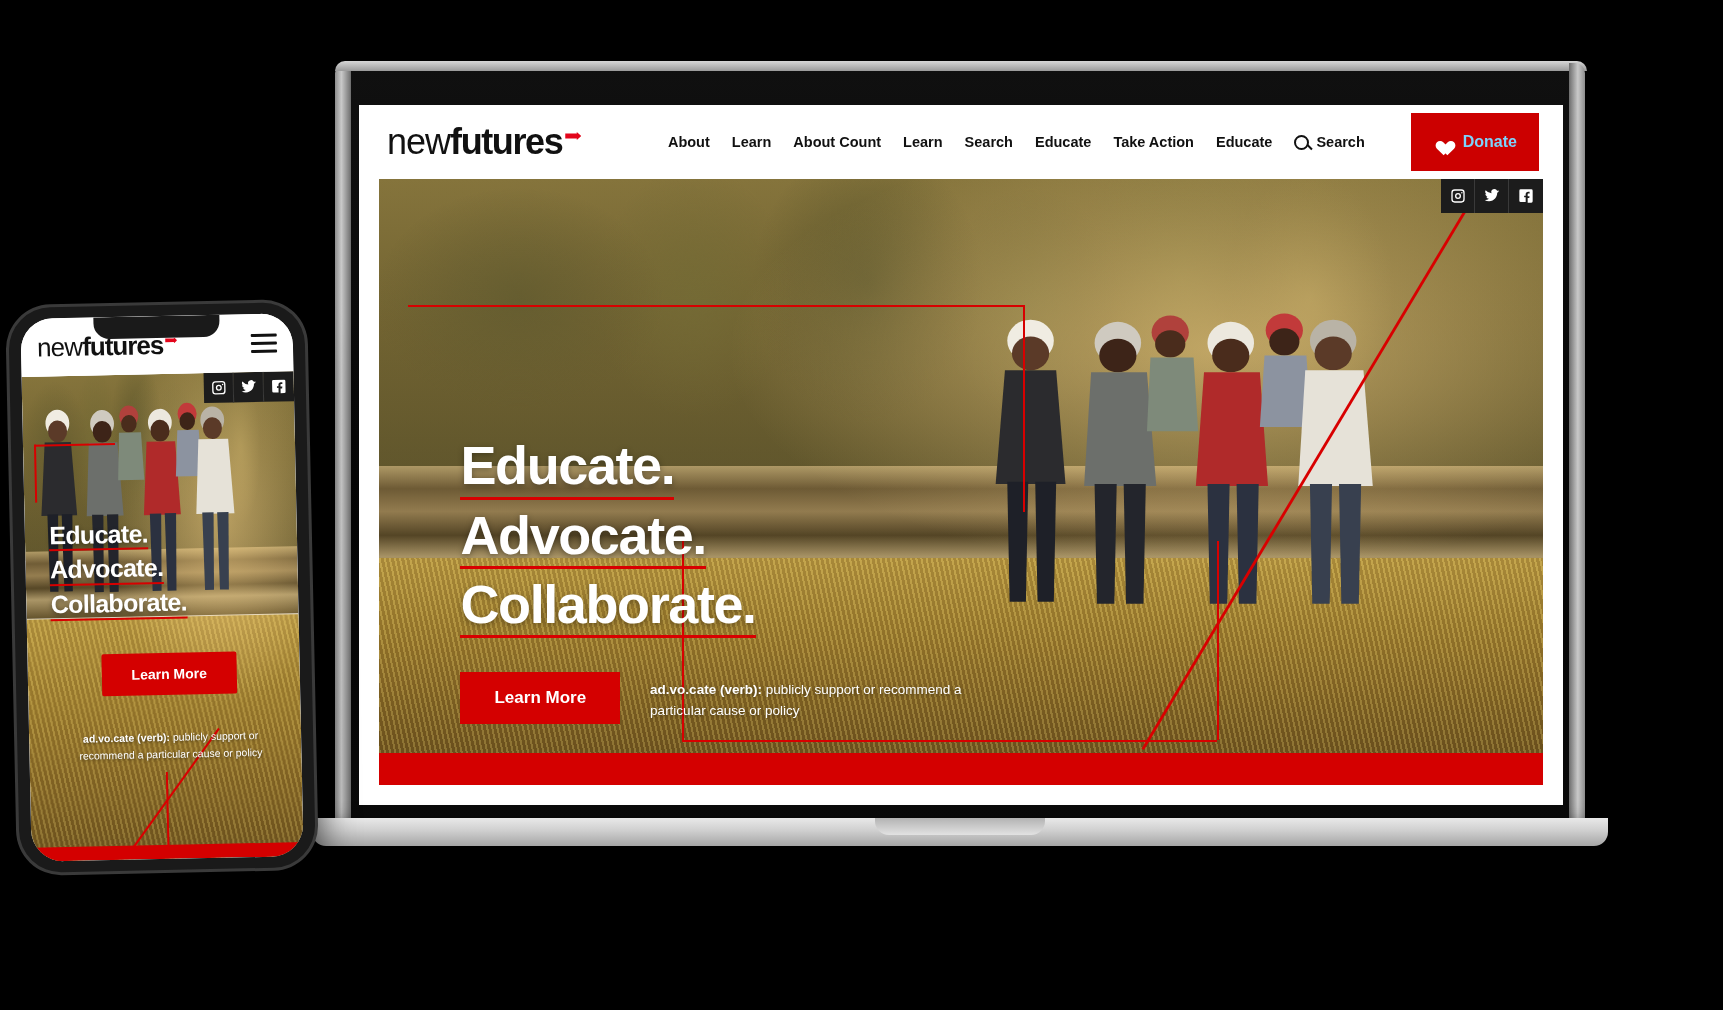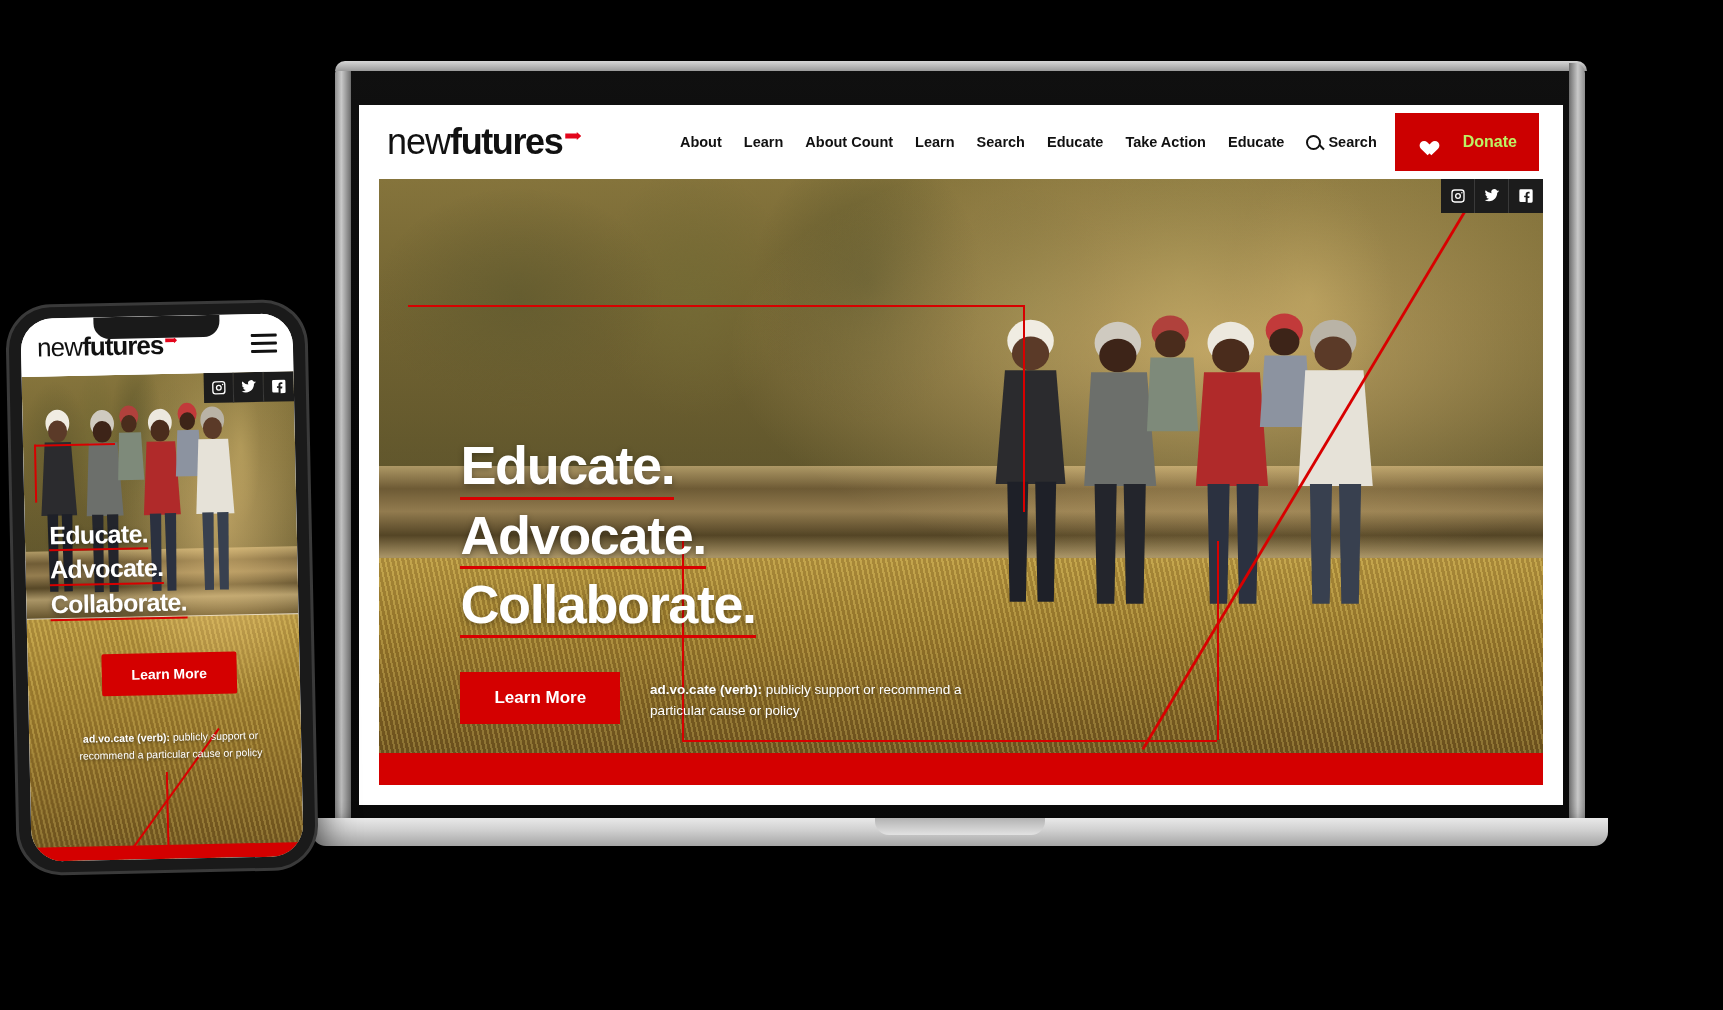--- a/index.html
+++ b/index.html
@@ -73,24 +73,25 @@
   }
   .nav{ display:flex; align-items:center; gap:22px; margin-right:18px;}
   .nav a{
     color:#111; font-size:14.5px; font-weight:bold; text-decoration:none; white-space:nowrap;
   }
   .nav .search-item{ display:flex; align-items:center; gap:7px;justify-content:center; }
   .mag{ width:15px; height:15px; border:2px solid #111; border-radius:50%; position:relative;}
   .mag::after{ content:""; position:absolute; width:7px;height:2px;background:#111;
     right:-6px; bottom:0px; transform:rotate(45deg);}
   .donate-btn{
-    background:#cc0000; color:#bef264; height:58px; min-width:118px;
-    display:flex; align-items:center; justify-content:center; gap:29px;
+    background:#cc0000; color:#7dd3fc; height:58px; min-width:118px;
+    display:flex; align-items:center; justify-content:center; gap:13px;
     font-size:16px; font-weight:bold; padding:0 22px; cursor:pointer;
     border:none;
+    margin-left:28px;
   }
   .heart{ width:17px; height:15px; position:relative; flex:0 0 auto;}
   .heart::before,.heart::after{
     content:""; position:absolute; top:0; width:9px; height:14px;
     background:#fff; border-radius:9px 9px 0 0;
   }
   .heart::before{ left:8px; transform:rotate(45deg); transform-origin:0 100%;}
   .heart::after{ left:8px; transform:rotate(-45deg); transform-origin:100% 100%;}
 
   

